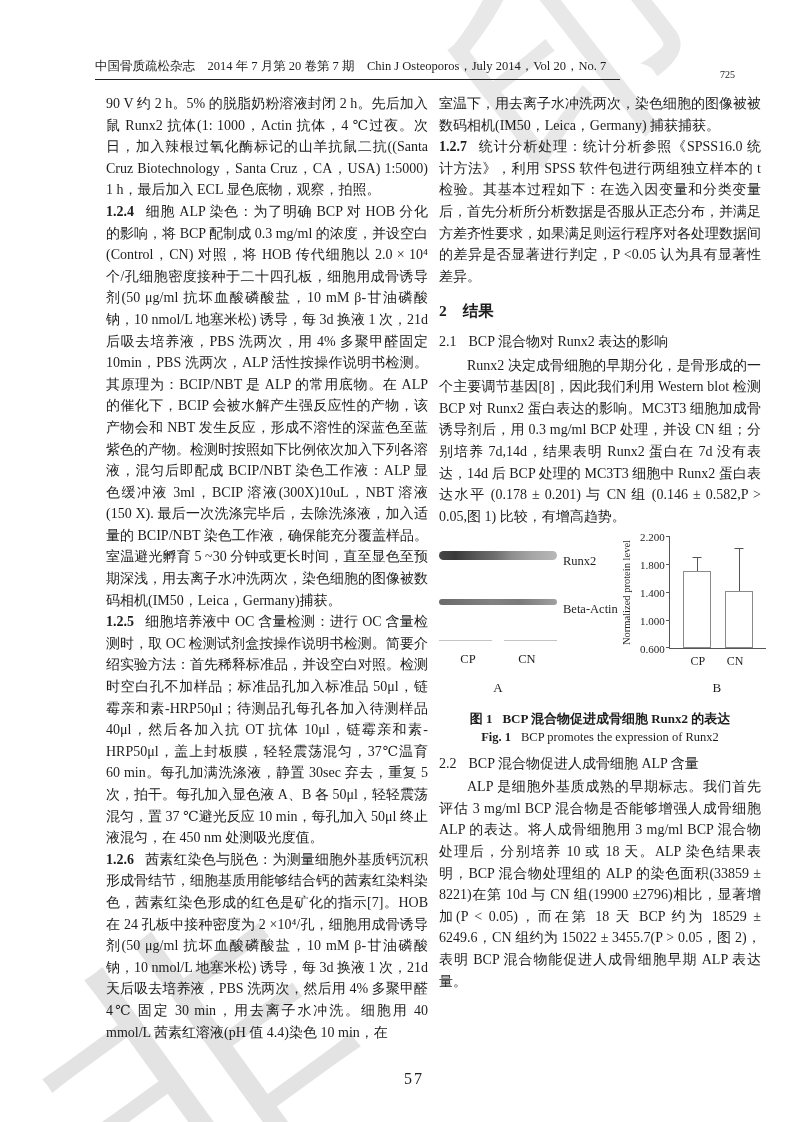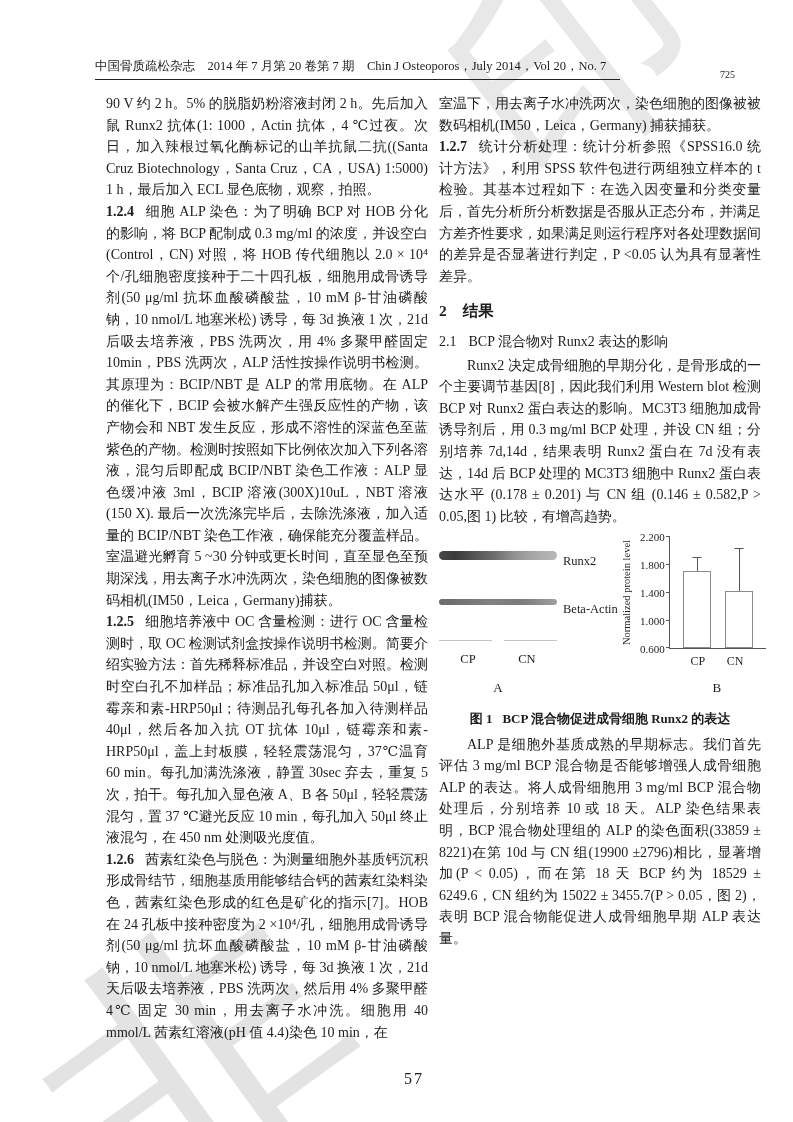--- a/index.html
+++ b/index.html
@@ -148,21 +148,23 @@
           <div class="chart-xlabels">
               <span>CP</span>
               <span>CN</span>
             </div>
           <div class="panel-b-label">B</div>
         </div>
 
       </div>
       <div class="fig-captions">
         <div class="cap-zh"><span class="cap-prefix">图 1</span><span>BCP 混合物促进成骨细胞 Runx2 的表达</span></div>
+        <div class="cap-en"><span class="cap-prefix">Fig. 1</span><span>BCP promotes the expression of Runx2</span></div>
       </div>
     </div>
 
+    <p class="h3"><span class="num">2.2</span><span>BCP 混合物促进人成骨细胞 ALP 含量</span></p>
     <p class="indent">ALP 是细胞外基质成熟的早期标志。我们首先评估 3 mg/ml BCP 混合物是否能够增强人成骨细胞 ALP 的表达。将人成骨细胞用 3 mg/ml BCP 混合物处理后，分别培养 10 或 18 天。ALP 染色结果表明，BCP 混合物处理组的 ALP 的染色面积(33859 ± 8221)在第 10d 与 CN 组(19900 ±2796)相比，显著增加(P &lt; 0.05)，而在第 18 天 BCP 约为 18529 ± 6249.6，CN 组约为 15022 ± 3455.7(P &gt; 0.05，图 2)，表明 BCP 混合物能促进人成骨细胞早期 ALP 表达量。</p>
   </div>
 
   <div class="footer">57</div>
 
 </div>
 
 </body></html>

